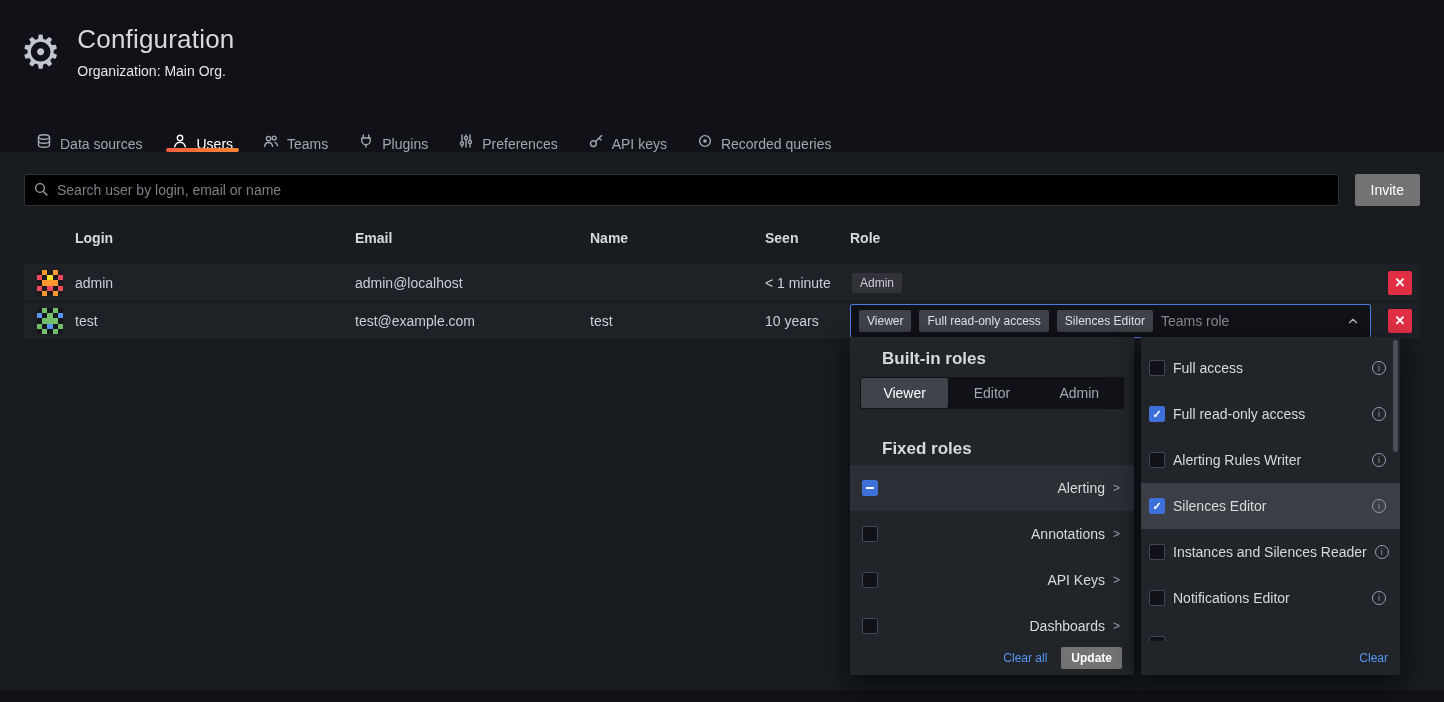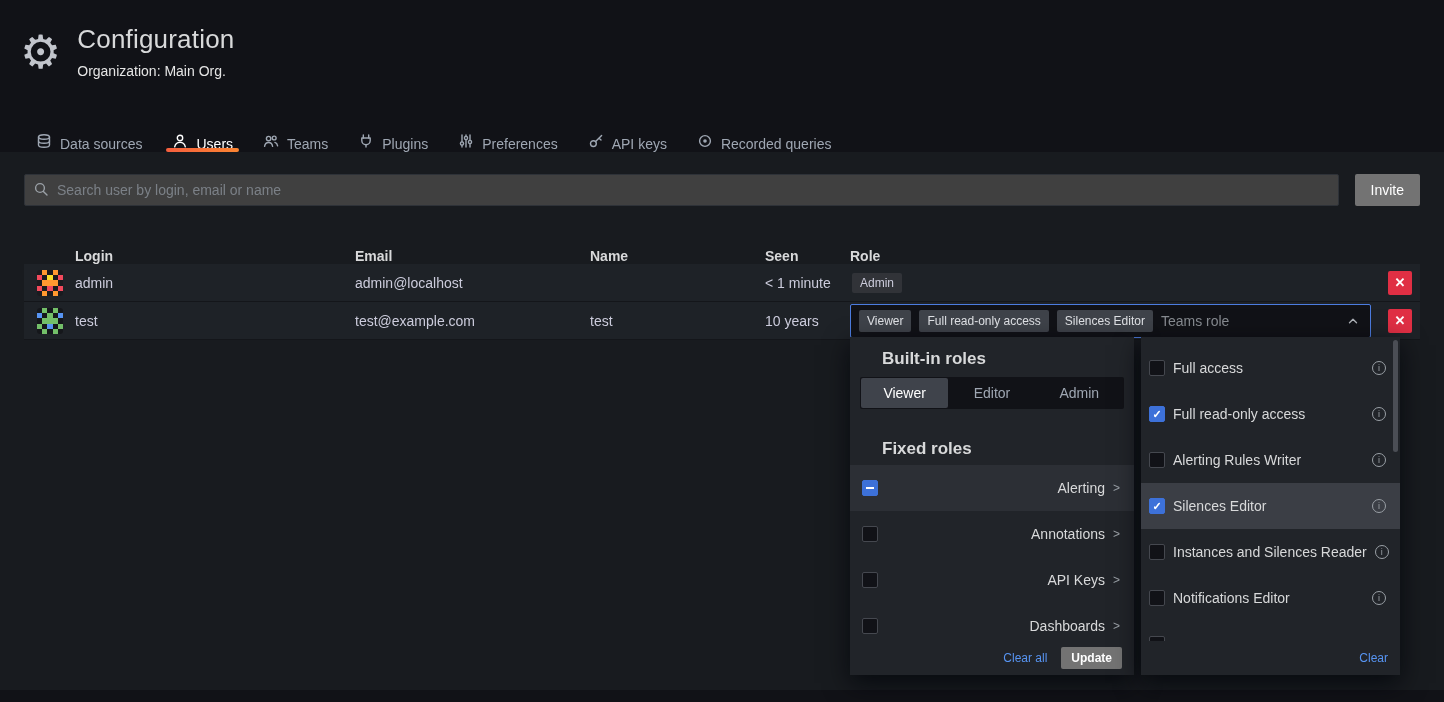--- a/index.html
+++ b/index.html
@@ -25,30 +25,30 @@
   .tab.active { color:#ffffff; font-weight:500; }
   .tab.active::after { content:""; position:absolute; left:6px; right:6px; bottom:0; height:4px;
     background-image:linear-gradient(90deg,#f55f3e,#fb8532); border-radius:2px; }
 
   
   .content { position:absolute; top:152px; left:0; right:0; bottom:12px; background:#181b1f; }
 
   
   .toolbar { position:absolute; top:22px; left:24px; right:24px; height:32px; display:flex; gap:16px; }
   .search { position:relative; flex:1; height:32px; }
-  .search input { width:100%; height:100%; background:#404040; border:1px solid #2e3238; border-radius:2px;
+  .search input { width:100%; height:100%; background:#000000; border:1px solid #2e3238; border-radius:2px;
     color:#ccccdc; font-size:14px; padding:0 8px 0 32px; font-family:inherit; outline:none; }
   .search input::placeholder { color:#7b8087; }
   .search .sicon { position:absolute; left:9px; top:7px; color:#9aa0a6; }
   .btn-primary { background:#737373; color:#fff; border:none; border-radius:2px; font-family:inherit;
     font-size:14px; font-weight:500; padding:0 16px; height:32px; cursor:pointer; }
 
   
   .table { position:absolute; top:78px; left:24px; width:1396px; }
-  .thead { display:flex; height:34px; align-items:flex-end; font-weight:700; font-size:14px; color:#d8d9da; }
+  .thead { display:flex; height:34px; align-items:flex-start; font-weight:700; font-size:14px; color:#d8d9da; }
   .trow { display:flex; height:38px; align-items:center; background:#1e2227; border-bottom:1px solid #14161a; font-size:14px; color:#ccccdc; }
   .col-avatar { width:51px; display:flex; justify-content:center; }
   .col-login { width:280px; }
   .col-email { width:235px; }
   .col-name { width:175px; }
   .col-seen { width:85px; }
   .col-role { flex:1; display:flex; align-items:center; }
   .col-actions { width:49px; display:flex; justify-content:flex-end; padding-right:8px; }
   .avatar { width:26px; height:26px; border-radius:3px; overflow:hidden; }
   .badge { background:#313338; color:#ccccdc; font-size:12px; padding:3px 8px; border-radius:2px; margin-left:2px; }

